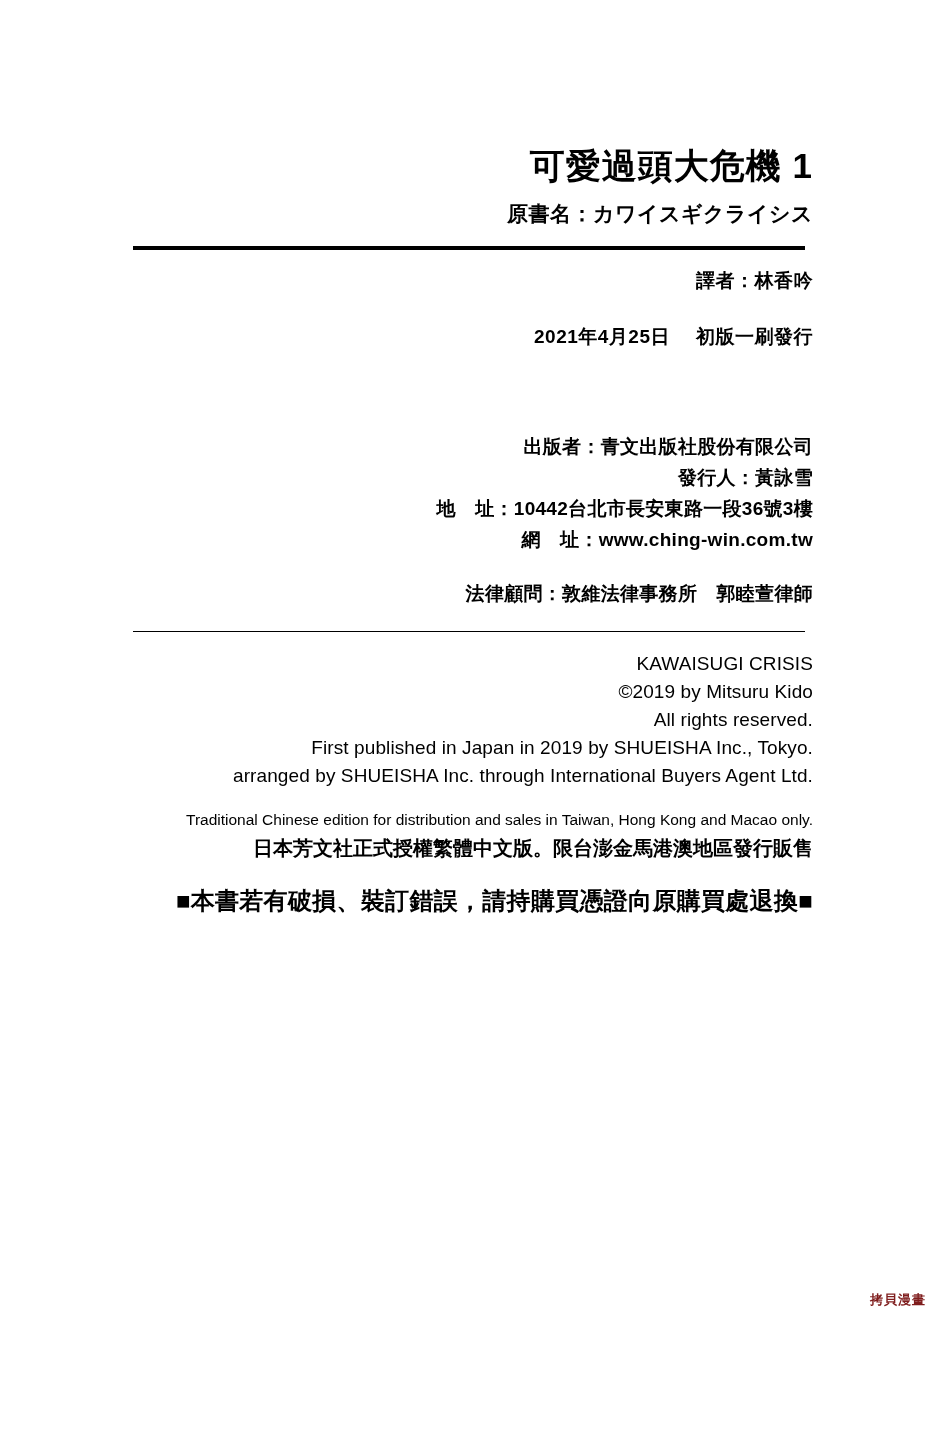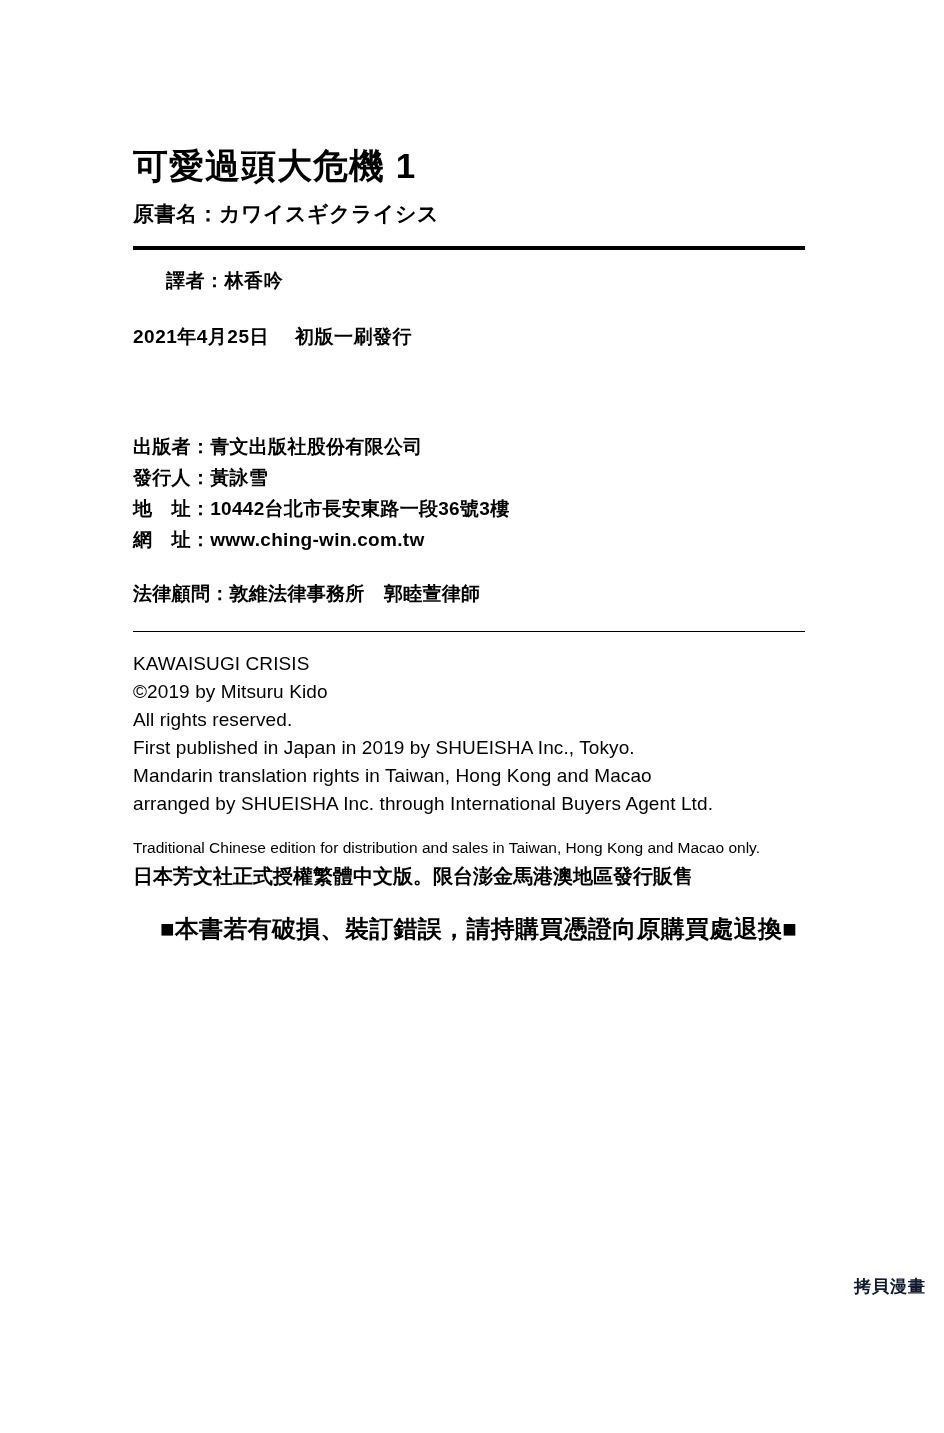--- a/index.html
+++ b/index.html
@@ -15,20 +15,21 @@
     color: #000000;
     overflow: hidden;
   }
   .page {
     position: absolute;
     left: 0;
     top: 0;
     width: 944px;
     height: 1328px;
     background: #ffffff;
+    text-align: right;
   }
   .colophon {
     position: absolute;
     left: 133px;
     top: 146px;
     width: 680px;
   }
 
   .title-line {
     font-size: 35px;
@@ -141,23 +142,23 @@
     font-size: 24px;
     font-weight: bold;
     margin-top: 22px;
     letter-spacing: 0.3px;
     margin-left: 27px;
   }
 
   .watermark {
     position: absolute;
     right: 18px;
-    bottom: 30px;
-    font-size: 17px;
-    color: #0f172a;
+    bottom: 19px;
+    font-size: 13px;
+    color: #7f1d1d;
     letter-spacing: 1px;
     font-weight: bold;
   }
 </style>
 </head>
 <body>
 
 <div class="page">
 
   <div class="colophon">
@@ -187,21 +188,20 @@
 
     <div class="rule-thin-wrap">
       <hr class="rule-thin">
     </div>
 
     <div class="en-block">
       <div class="en-line">KAWAISUGI CRISIS</div>
       <div class="en-line">©2019 by Mitsuru Kido</div>
       <div class="en-line">All rights reserved.</div>
       <div class="en-line">First published in Japan in 2019 by SHUEISHA Inc., Tokyo.</div>
-      <div class="en-line">Mandarin translation rights in Taiwan, Hong Kong and Macao</div>
       <div class="en-line">arranged by SHUEISHA Inc. through International Buyers Agent Ltd.</div>
     </div>
 
     <div class="en-small">Traditional Chinese edition for distribution and sales in Taiwan, Hong Kong and Macao only.</div>
     <div class="cn-small">日本芳文社正式授權繁體中文版。限台澎金馬港澳地區發行販售</div>
 
 
     <div class="notice-line">■本書若有破損、裝訂錯誤，請持購買憑證向原購買處退換■</div>
 
   </div>

